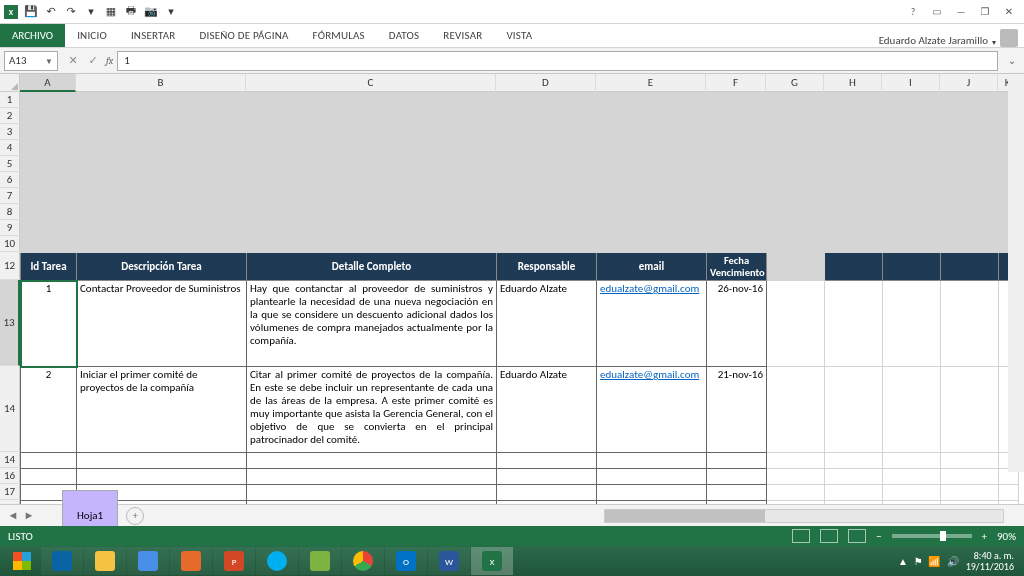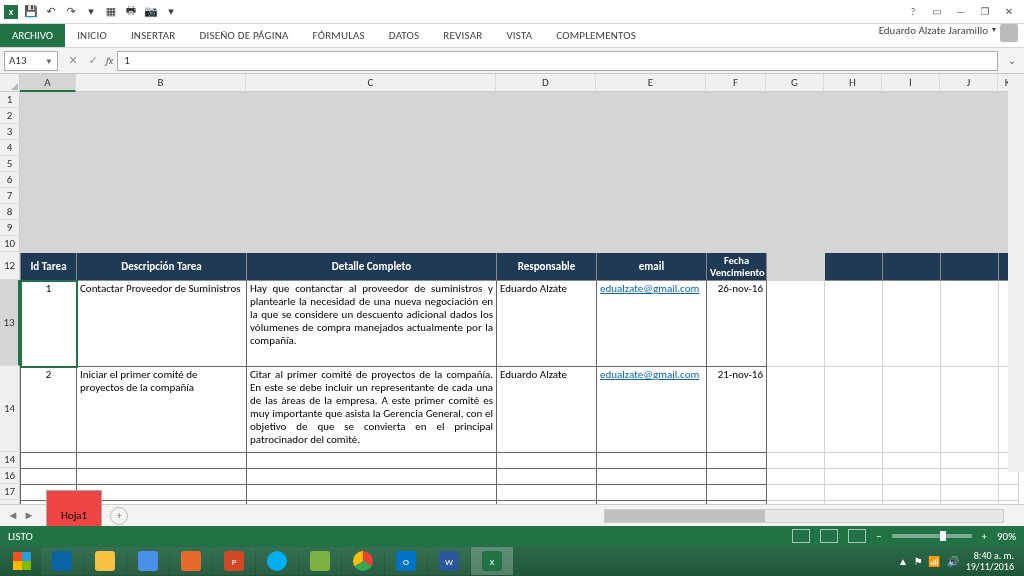--- a/index.html
+++ b/index.html
@@ -9,21 +9,21 @@
   .qat { display:flex; align-items:center; gap:6px; padding-left:4px; }
   .qat .xl { width:14px; height:14px; background:#217346; color:#fff; font-size:8px; font-weight:bold; display:flex; align-items:center; justify-content:center; }
   .qat .ic { width:14px; height:14px; display:flex; align-items:center; justify-content:center; color:#3b3b3b; font-size:11px; }
   .titlebar .doctitle { position:absolute; left:0; right:0; text-align:center; font-size:12px; color:#444; pointer-events:none; }
   .winctl { margin-left:auto; display:flex; align-items:center; gap:2px; padding-right:4px; }
   .winctl span { width:22px; height:18px; display:flex; align-items:center; justify-content:center; color:#666; font-size:10px; }
   
   .ribbon { height:24px; background:#fff; display:flex; align-items:stretch; border-bottom:1px solid #d4d4d4; }
   .ribbon .file { background:#217346; color:#fff; padding:0 12px; display:flex; align-items:center; font-size:11px; }
   .ribbon .tab { padding:0 12px; display:flex; align-items:center; color:#444; font-size:11px; text-transform:uppercase; letter-spacing:0.2px; }
-  .ribbon .user { margin-left:auto; display:flex; align-items:flex-start; color:#444; font-size:11px; padding-right:6px; gap:4px;}
+  .ribbon .user { margin-left:auto; display:flex; align-items:flex-end; color:#444; font-size:11px; padding-right:6px; gap:4px;}
   .ribbon .user .ava { width:18px; height:18px; background:#bbb; border-radius:2px; }
   
   .addrbar { height:26px; background:#f3f3f3; border-bottom:1px solid #c7c7c7; display:flex; align-items:center; gap:0; padding:0; }
   .namebox { width:54px; height:20px; background:#fff; border:1px solid #ababab; margin-left:4px; display:flex; align-items:center; padding:0 4px; font-size:11px; color:#333;}
   .namebox .dd { margin-left:auto; color:#666; font-size:8px; }
   .fxctrl { display:flex; align-items:center; gap:2px; margin-left:6px; }
   .fxctrl span { width:18px; height:18px; display:flex; align-items:center; justify-content:center; color:#8a8a8a; font-size:11px;}
   .fxlabel { font-style:italic; font-family:"Cambria",serif; font-size:10px; color:#666; margin:0 4px;}
   .fxbar { flex:1; height:20px; background:#fff; border:1px solid #ababab; margin-right:6px; display:flex; align-items:center; padding:0 6px; font-size:11px; color:#333;}
   .fxexp { width:16px; text-align:center; color:#666; margin-right:4px; font-size:10px;}
@@ -50,21 +50,21 @@
   
   .status { position:absolute; bottom:30px; left:0; right:0; height:20px; background:#217346; color:#fff; display:flex; align-items:center; font-size:11px; padding:0 8px; }
   .status .right{ margin-left:auto; display:flex; align-items:center; gap:10px;}
   .status .viewbtn{ width:18px;height:14px; border:1px solid rgba(255,255,255,0.6); }
   .status .zoombar{ width:80px;height:4px;background:rgba(255,255,255,0.4);position:relative;}
   .status .zoombar::after{content:"";width:6px;height:10px;background:#fff;position:absolute;left:60%;top:-3px;}
   
   .sheettabs { position:absolute; bottom:50px; left:0; right:0; height:22px; background:#f3f3f3; border-top:1px solid #ccc; display:flex; align-items:center; padding-left:6px; font-size:11px; gap:2px;}
   .sheettabs .nav { display:flex; gap:2px; color:#777; }
   .sheettabs .nav span{width:14px;text-align:center;}
-  .sheettabs .stab { background:#ef4444; border:1px solid #aaa; border-bottom:2px solid #217346; padding:18px 14px; margin-left:8px;}
+  .sheettabs .stab { background:#c4b5fd; border:1px solid #aaa; border-bottom:2px solid #217346; padding:18px 14px; margin-left:24px;}
   .sheettabs .plus { width:18px;height:18px;border:1px solid #bbb; border-radius:50%; display:flex;align-items:center;justify-content:center; margin-left:6px; color:#777;}
   .sheettabs .hscroll { margin-left:auto; width:400px; height:14px; background:#e7e7e7; position:relative; margin-right:20px; border:1px solid #ccc;}
   .sheettabs .hscroll .thumb{position:absolute;left:0;top:0;bottom:0;width:160px;background:#c1c1c1;}
   
   .taskbar { position:absolute; bottom:0; left:0; right:0; height:30px; background:linear-gradient(#2a6a4a,#1f5438); display:flex; align-items:center; padding:0 4px; gap:1px;}
   .taskbar .start { width:36px;height:28px;display:flex;align-items:center;justify-content:center;}
   .taskbar .start .flag{width:18px;height:18px;background:conic-gradient(#26a0da 0 25%,#7fba00 0 50%,#ffb900 0 75%,#f25022 0);}
   .taskbar .tbtn{width:42px;height:28px;display:flex;align-items:center;justify-content:center;background:rgba(255,255,255,0.05);}
   .taskbar .tbtn.active{background:rgba(255,255,255,0.25);}
   .taskbar .tbtn .sq{width:20px;height:20px;border-radius:3px;}
@@ -98,21 +98,20 @@
 
 <div class="ribbon">
   <div class="file">ARCHIVO</div>
   <div class="tab">INICIO</div>
   <div class="tab">INSERTAR</div>
   <div class="tab">DISEÑO DE PÁGINA</div>
   <div class="tab">FÓRMULAS</div>
   <div class="tab">DATOS</div>
   <div class="tab">REVISAR</div>
   <div class="tab">VISTA</div>
-  <div class="tab">COMPLEMENTOS</div>
   <div class="user">
     <span>Eduardo Alzate Jaramillo</span>
     <span style="font-size:8px;">▾</span>
     <div class="ava"></div>
   </div>
 </div>
 
 <div class="addrbar">
   <div class="namebox">
     <span>A13</span>

